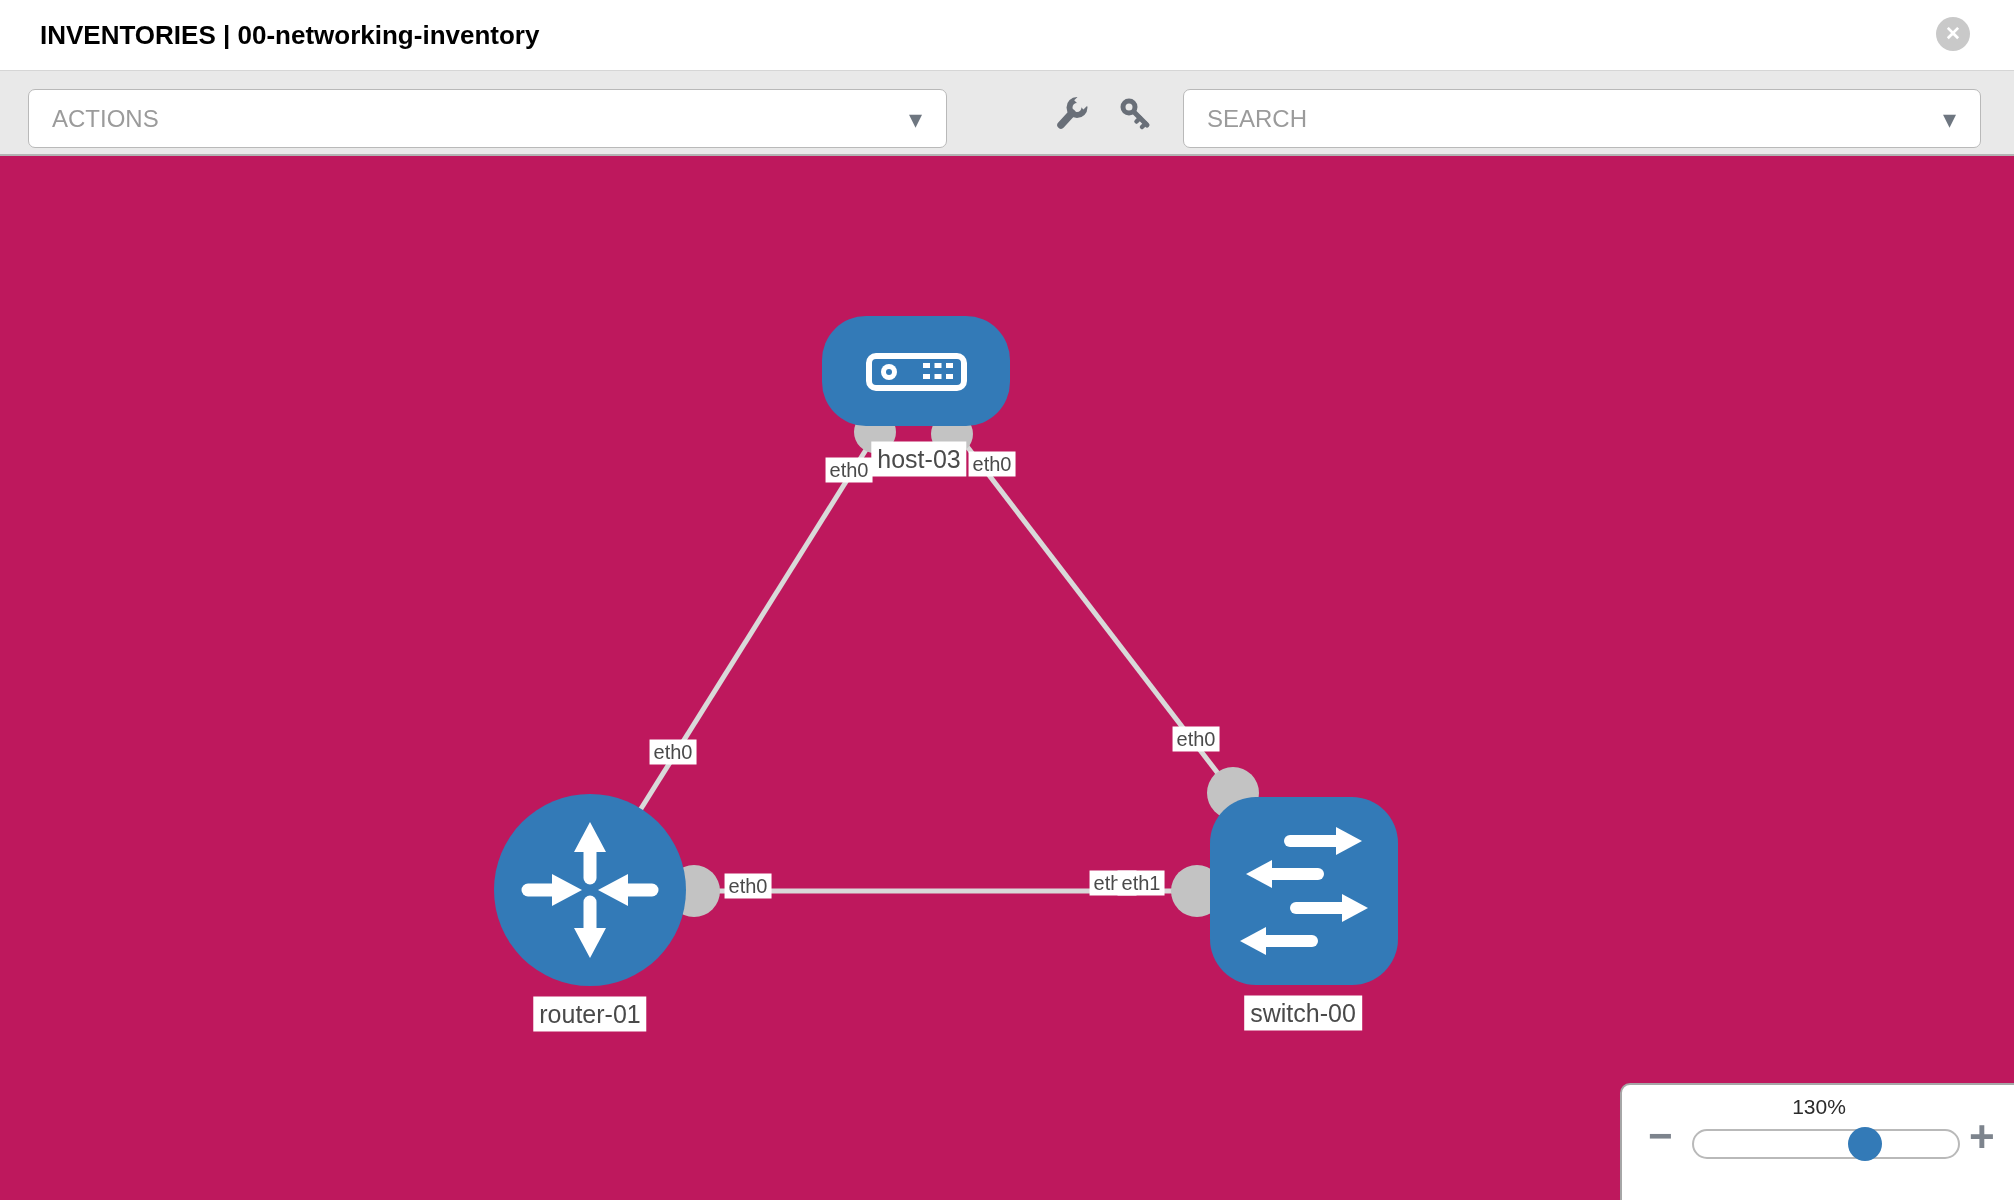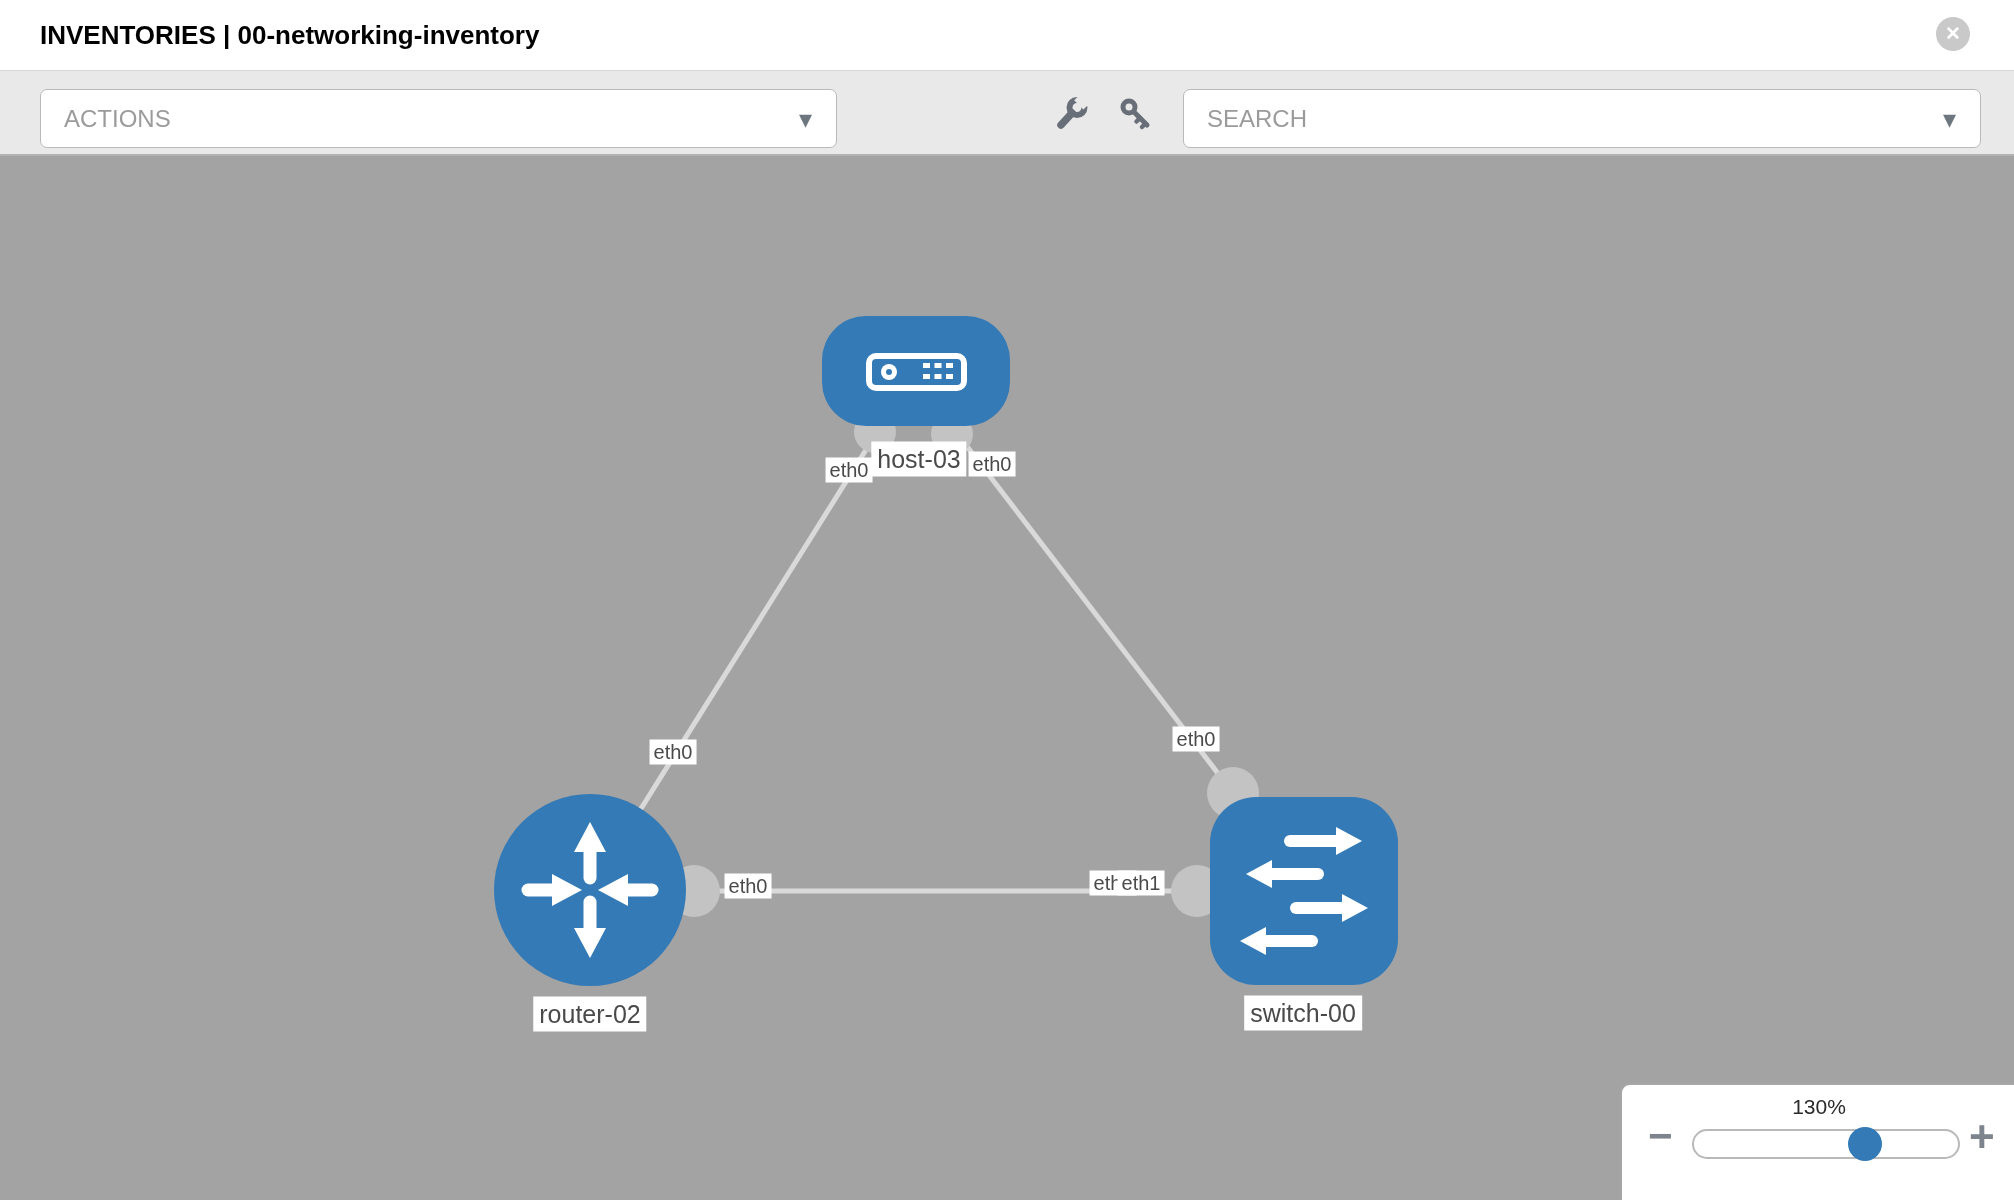--- a/index.html
+++ b/index.html
@@ -16,28 +16,28 @@
                line-height:34px; font-size:19px; font-weight:bold; cursor:pointer; }
 
   
   .toolbar { position:absolute; left:0; top:70px; width:2014px; height:86px;
              background:#e9e9e9; border-top:1px solid #d6d6d6; border-bottom:2px solid #b3b3b3; }
   .select-box { position:absolute; top:18px; height:59px; background:#fff;
                 border:1px solid #b9b9b9; border-radius:7px; }
   .select-box .sel-text { position:absolute; left:23px; top:0; line-height:57px;
                           font-size:24px; color:#9b9b9b; }
   .select-box .caret { position:absolute; right:24px; top:14px; font-size:26px; color:#6e7680; }
-  .actions-box { left:40px; width:797px; }
+  .actions-box { left:28px; width:919px; }
   .search-box  { left:1183px; width:798px; }
   .tool-icon { position:absolute; top:25px; width:36px; height:36px; cursor:pointer; }
   .wrench-pos { left:1052px; }
   .key-pos    { left:1118px; }
 
   
-  .canvas { position:absolute; left:0; top:156px; width:2014px; height:1044px; background:#a3a3a3; }
+  .canvas { position:absolute; left:0; top:156px; width:2014px; height:1044px; background:#be185d; }
   .canvas svg { position:absolute; left:0; top:0; }
 
   
   .tlabel { position:absolute; transform:translate(-50%,-50%); background:#ffffff;
             color:#4a4a4a; white-space:nowrap; z-index:5; }
   .node-label { font-size:25px; padding:3px 6px; }
   .port-label { font-size:20px; padding:1px 4px; }
   .over-label { z-index:6; }
 
   
@@ -159,21 +159,21 @@
 
     <div class="tlabel port-label" style="left:849px;  top:314px;">eth0</div>
     <div class="tlabel port-label" style="left:992px;  top:308px;">eth0</div>
     <div class="tlabel port-label" style="left:673px;  top:596px;">eth0</div>
     <div class="tlabel port-label" style="left:1196px; top:583px;">eth0</div>
     <div class="tlabel port-label" style="left:748px;  top:730px;">eth0</div>
     <div class="tlabel port-label" style="left:1113px; top:727px;">eth0</div>
     <div class="tlabel port-label over-label" style="left:1141px; top:727px;">eth1</div>
 
     <div class="tlabel node-label" style="left:919px;  top:303px;">host-03</div>
-    <div class="tlabel node-label" style="left:590px;  top:858px;">router-02</div>
+    <div class="tlabel node-label" style="left:590px;  top:858px;">router-01</div>
     <div class="tlabel node-label" style="left:1303px; top:857px;">switch-00</div>
   </div>
 
   <div class="zoom-panel">
     <div class="zoom-level">130%</div>
     <div class="zoom-minus">−</div>
     <div class="zoom-track"></div>
     <div class="zoom-knob"></div>
     <div class="zoom-plus">+</div>
   </div>

